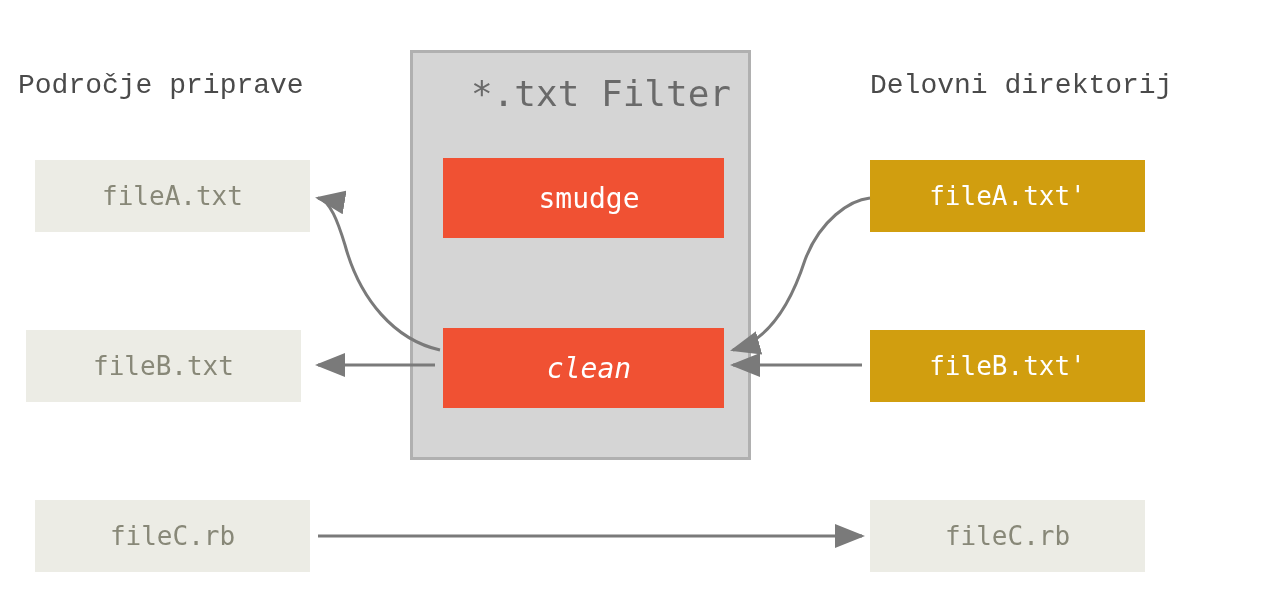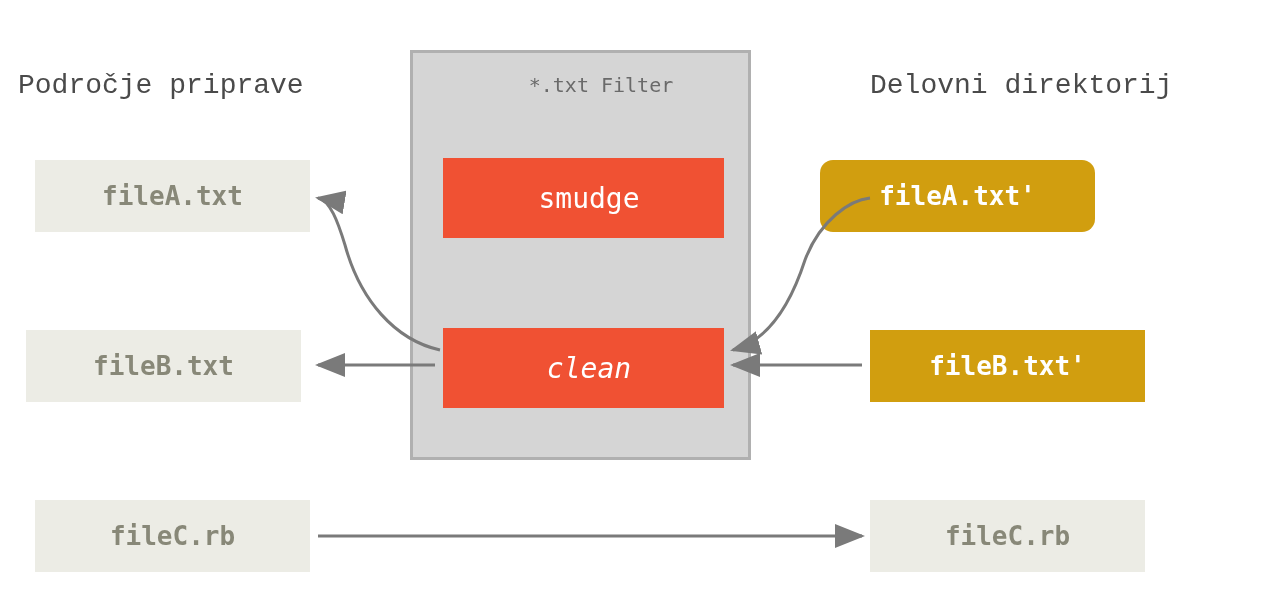--- a/index.html
+++ b/index.html
@@ -18,21 +18,20 @@
     }
     .file-box {
       position: absolute;
       width: 275px;
       height: 72px;
       display: flex;
       align-items: center;
       justify-content: center;
       font-size: 26px;
       font-family: "Menlo", "Consolas", monospace;
-      font-weight: bold;
     }
     .gray-box {
       background: #ecece5;
       color: #888878;
     }
     .gold-box {
       background: #d19e0f;
       color: #ffffff;
     }
     .filter-container {
@@ -43,21 +42,21 @@
       height: 410px;
       background: #d5d5d5;
       border: 3px solid #b0b0b0;
     }
     .filter-title {
       position: absolute;
       left: 0;
       right: 0;
       top: 20px;
       text-align: center;
-      font-size: 20px;
+      font-size: 36px;
       color: #6a6a6a;
       font-family: "Menlo", "Consolas", monospace;
       margin-left: 41px;
     }
     .filter-box {
       position: absolute;
       left: 30px;
       width: 281px;
       height: 80px;
       background: #f05133;
@@ -87,21 +86,21 @@
 <div class="filter-container">
   <div class="filter-title">*.txt Filter</div>
   <div class="filter-box" style="top: 105px;">smudge</div>
   <div class="filter-box" style="top: 275px; font-style: italic;">clean</div>
 </div>
 
 <div class="file-box gray-box" style="left: 35px; top: 160px;">fileA.txt</div>
 <div class="file-box gray-box" style="left: 26px; top: 330px;">fileB.txt</div>
 <div class="file-box gray-box" style="left: 35px; top: 500px;">fileC.rb</div>
 
-<div class="file-box gold-box" style="left: 820px; top: 160px; border-radius: 13px;">fileA.txt'</div>
+<div class="file-box gold-box" style="left: 870px; top: 160px;">fileA.txt'</div>
 <div class="file-box gold-box" style="left: 870px; top: 330px;">fileB.txt'</div>
 <div class="file-box gray-box" style="left: 870px; top: 500px;">fileC.rb</div>
 
 <svg class="arrow-layer">
   <defs>
     <marker id="arrowhead" markerWidth="10" markerHeight="8" refX="9" refY="4" orient="auto">
       <polygon points="0 0, 10 4, 0 8" fill="#7a7a7a"></polygon>
     </marker>
   </defs>
 

